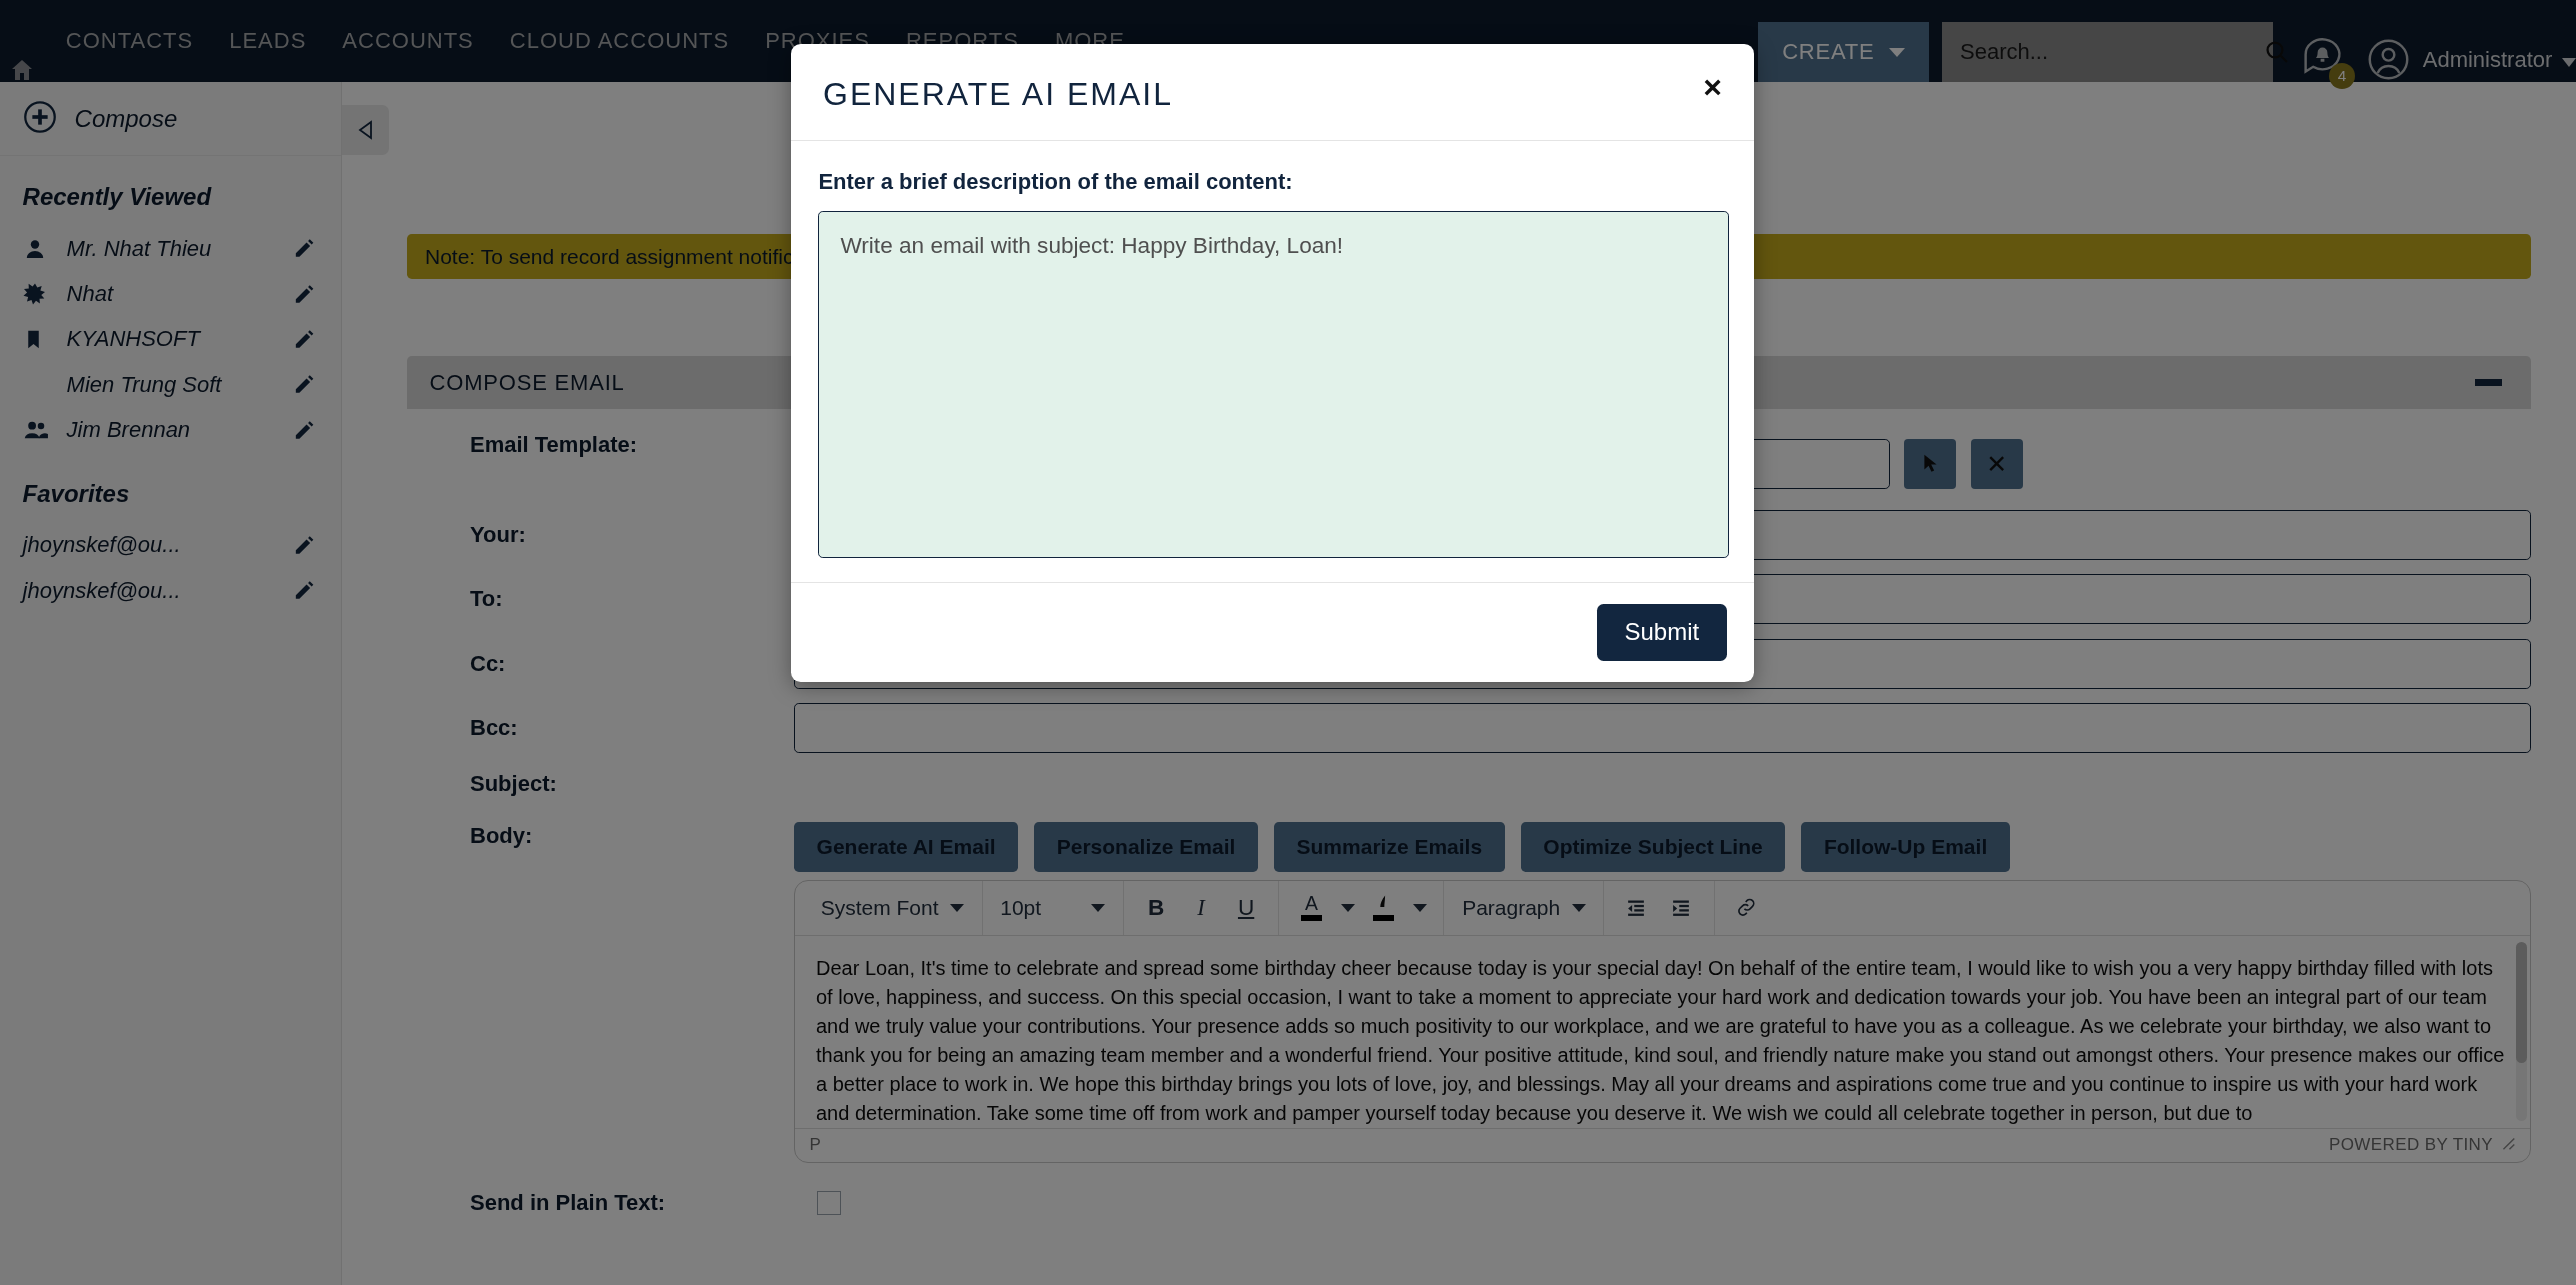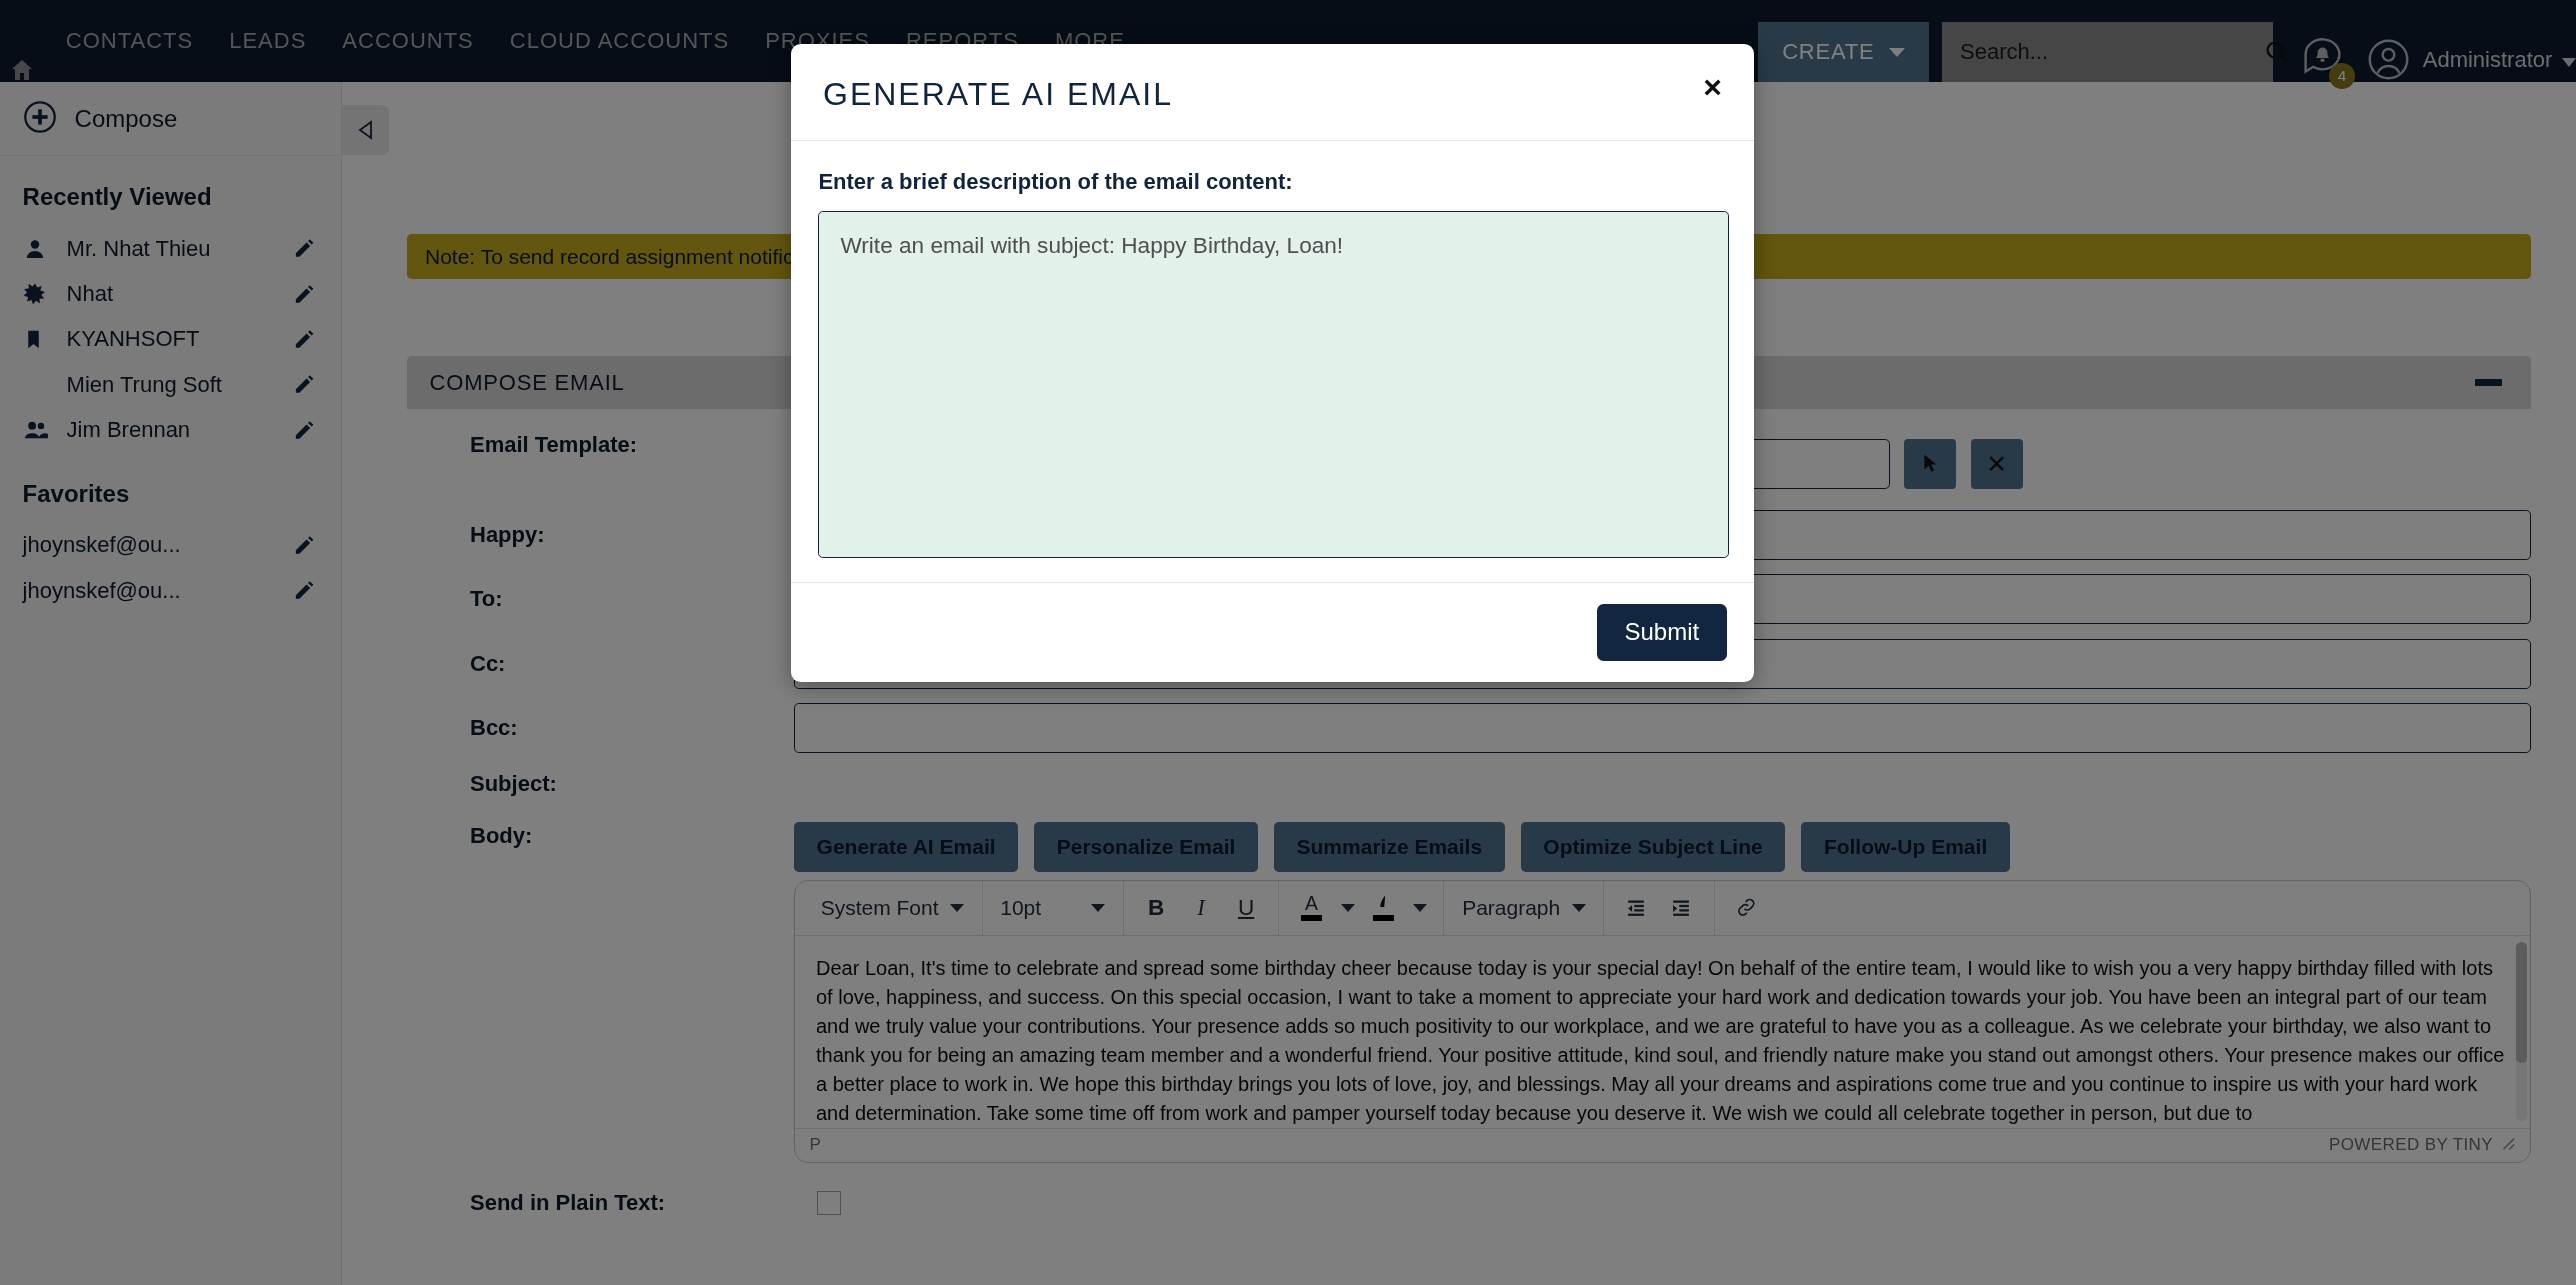--- a/index.html
+++ b/index.html
@@ -70,20 +70,21 @@
     width: 0; height: 0; border-left: 7.3px solid transparent;
     border-right: 7.3px solid transparent; border-top: 9px solid #d7d9dc;
     margin-left: 9.7px; margin-top: 6.5px;
   }
 
   
   .sidebar {
     position: absolute; top: 82px; left: 0; width: 342px; bottom: 0;
     background: #f7f7f7; border-right: 0.8px solid #e3e3e3;
     overflow: hidden;
+    font-style: italic;
   }
   .side-action {
     display: flex; align-items: center; gap: 18px;
     padding: 18px 22.6px; border-bottom: 0.8px solid #e8e8e8;
     cursor: pointer;
   }
   .side-action-label { font-size: 24px; color: #0d1b2d; }
   .side-heading {
     font-size: 24px; font-weight: bold; color: #0d1b2d;
     padding: 27.4px 22.6px 14.5px 22.6px;
@@ -451,21 +452,21 @@
         </button>
         <button class="sq-btn">
           <svg width="19.4" height="19.4" viewBox="0 0 24 24" stroke="#111" stroke-width="3">
               <line x1="4" y1="4" x2="20" y2="20"></line>
               <line x1="20" y1="4" x2="4" y2="20"></line>
             </svg>
         </button>
       </div>
 
       <div class="form-row" style="margin-bottom:14.5px;">
-        <div class="form-label">Happy:</div>
+        <div class="form-label">Your:</div>
         <div class="field-box wide-field">
           <span></span>
         </div>
       </div>
 
       <div class="form-row" style="margin-bottom:14.5px;">
         <div class="form-label">To:</div>
         <div class="field-box wide-field">
           <span></span>
         </div>

